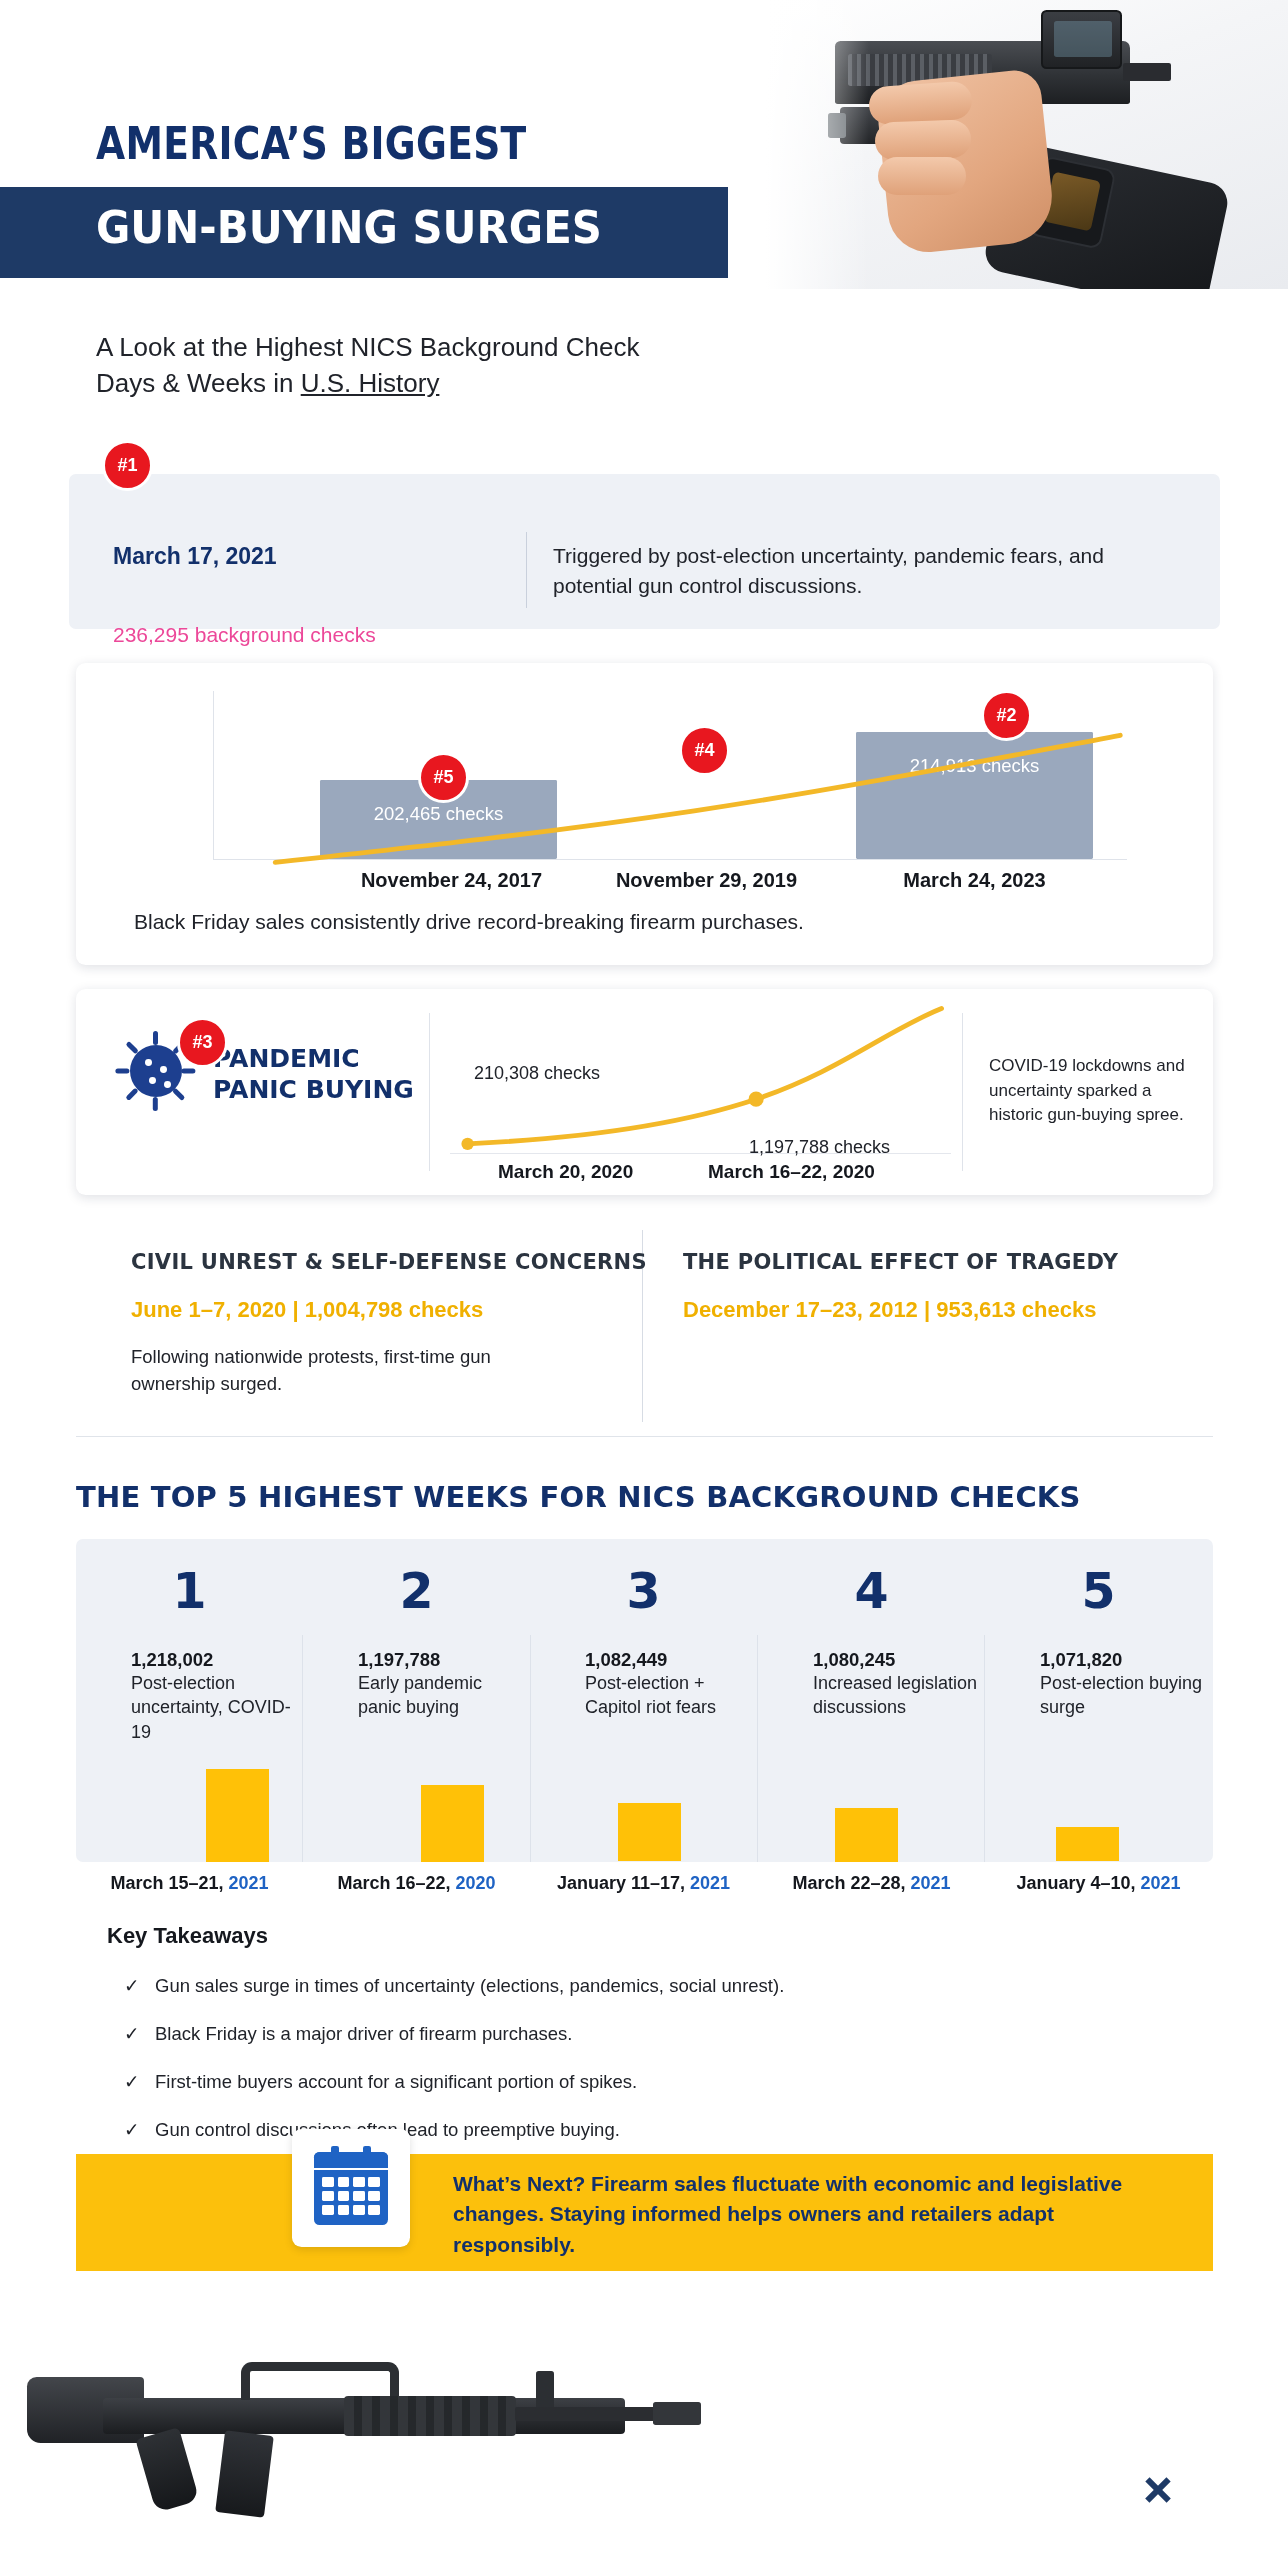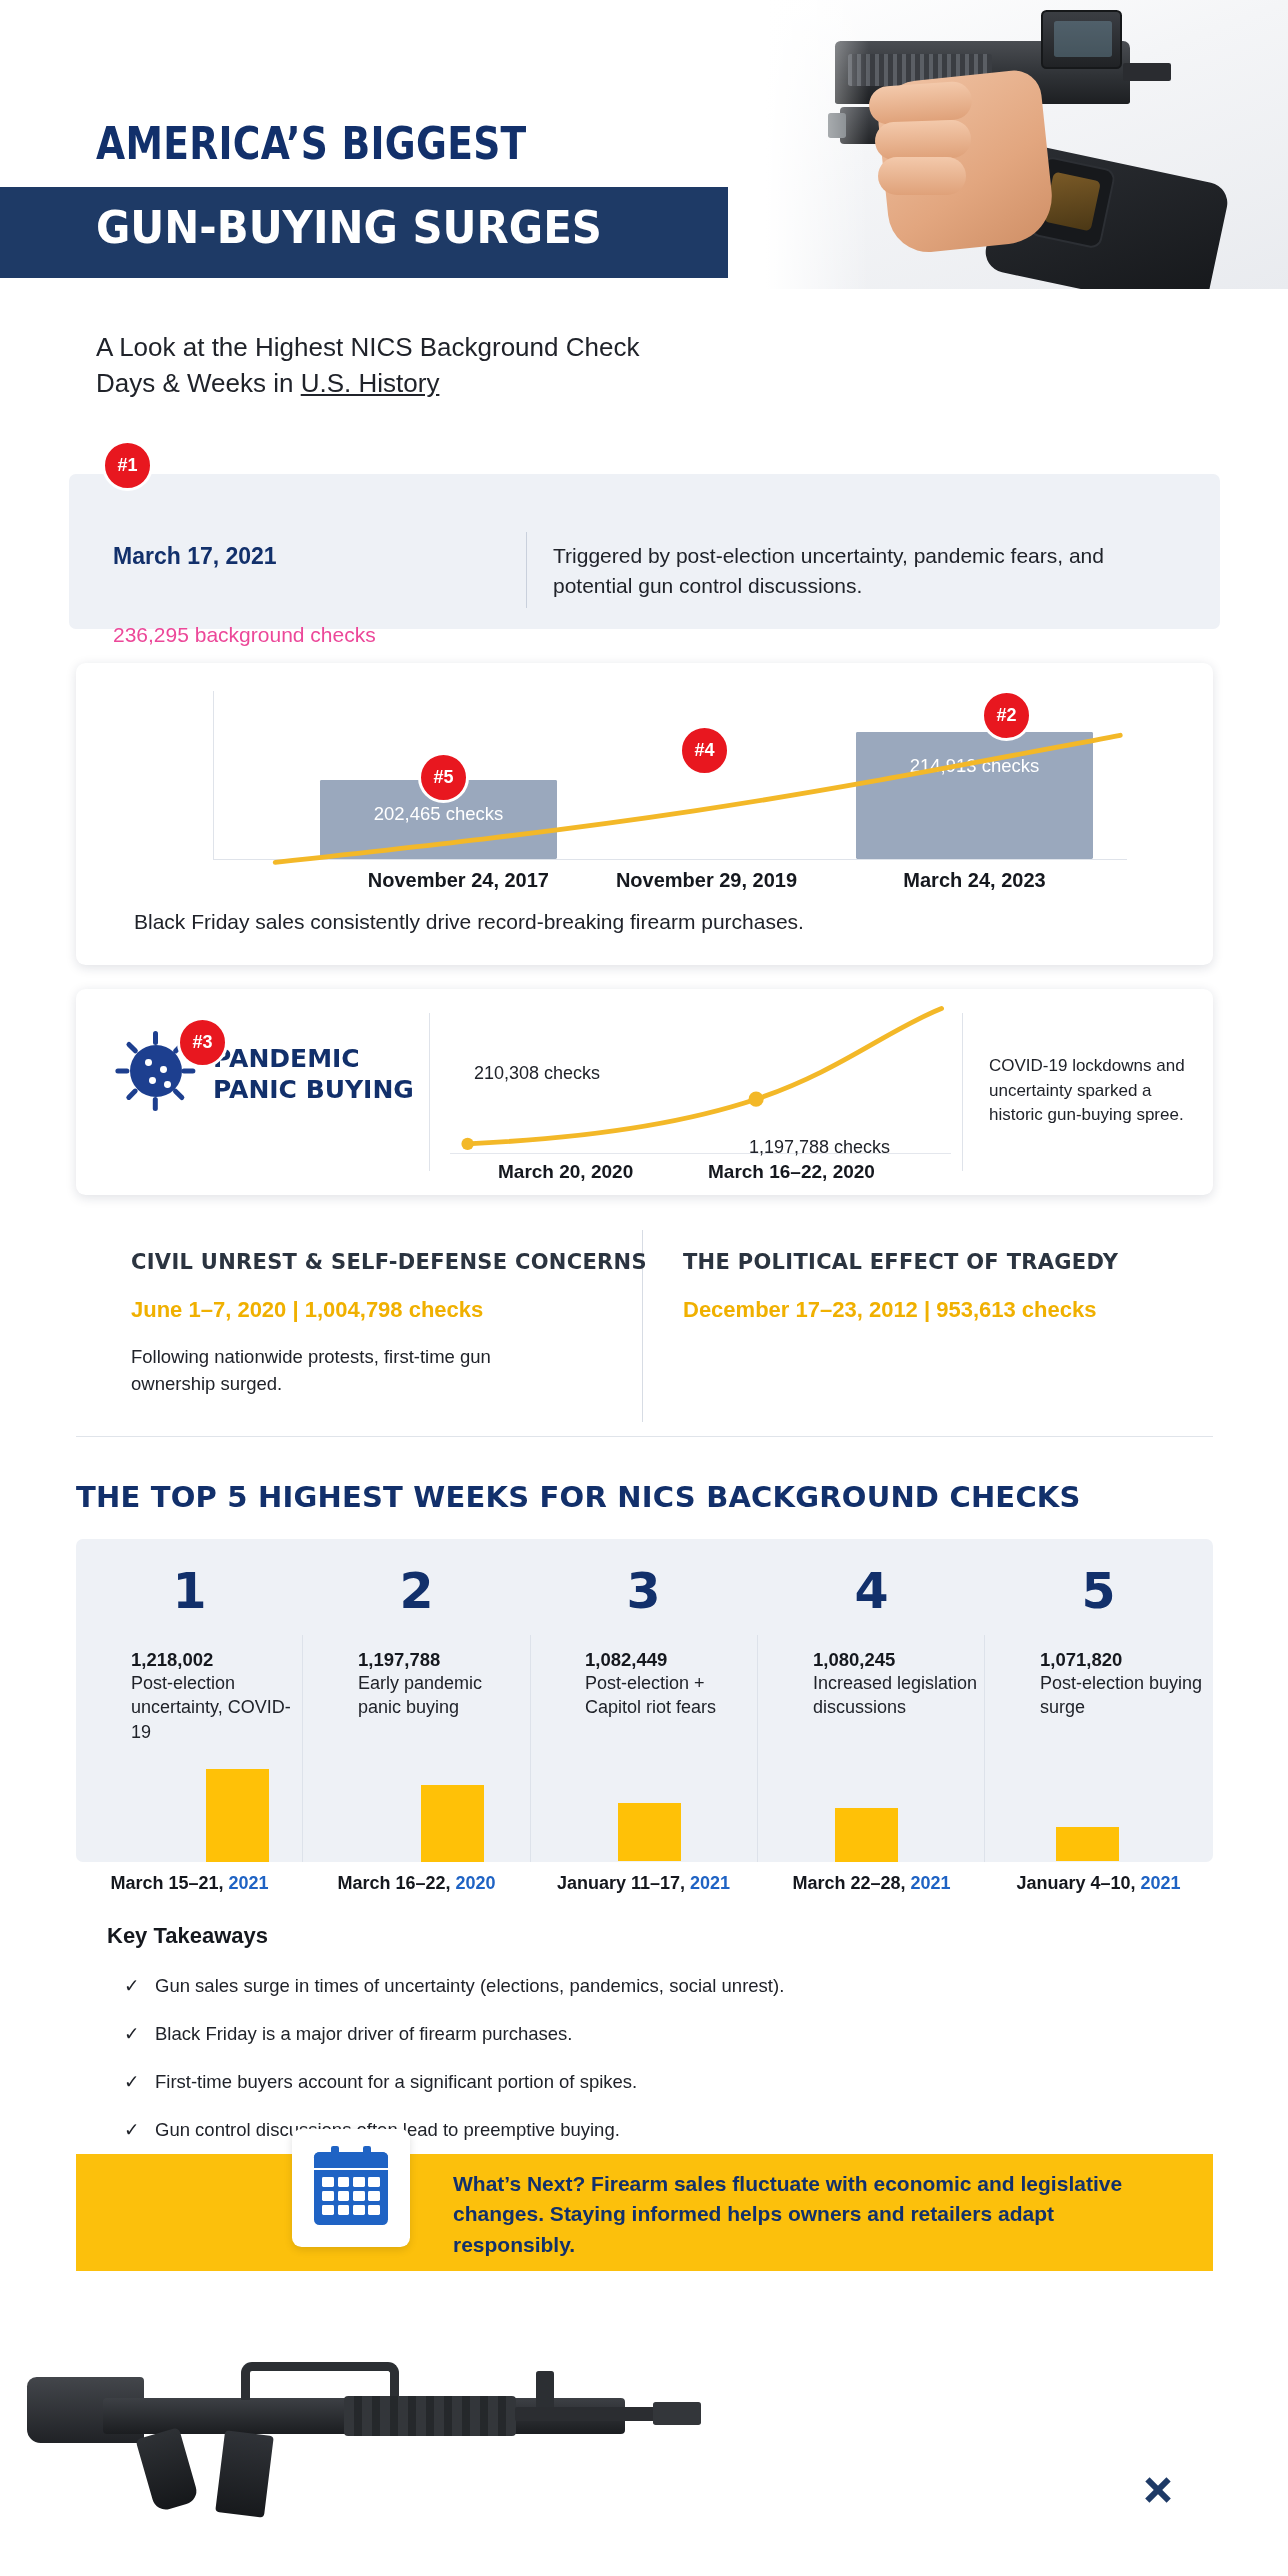--- a/index.html
+++ b/index.html
@@ -590,21 +590,21 @@
         <span class="bf-bar-label">202,465  checks</span>
       </div>
       <div class="bf-bar" style="left:780px; width:237px; height:127px;">
         <span class="bf-bar-label">214,913 checks</span>
       </div>
 
       <svg width="1137" height="227" style="position:absolute;left:0;top:0;" viewBox="0 0 1655 330">
         <path d="M 290 290 C 520 265, 700 245, 900 215 S 1280 150, 1520 105" fill="none" stroke="#f3b828" stroke-width="7" stroke-linecap="round"></path>
       </svg>
 
-      <div class="bf-xlabel" style="left:236px; width:237px;text-align:right;">November 24, 2017</div>
+      <div class="bf-xlabel" style="left:257px; width:237px;">November 24, 2017</div>
       <div class="bf-xlabel" style="left:512px; width:237px;">November 29, 2019</div>
       <div class="bf-xlabel" style="left:780px; width:237px;">March 24, 2023</div>
     </div>
   </div>
   <div class="badge badge-5">#5</div>
   <div class="badge badge-4">#4</div>
   <div class="badge badge-2">#2</div>
   <div class="bf-note">Black Friday sales consistently drive record-breaking firearm purchases.</div>
 
   <div class="panel-3"></div>

